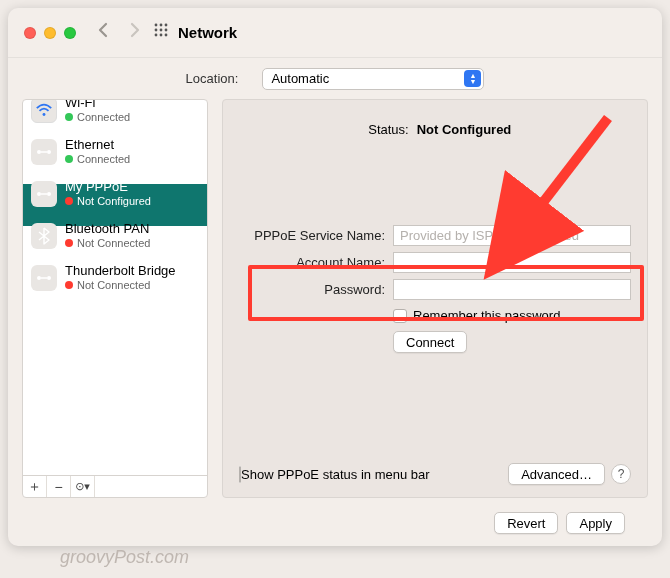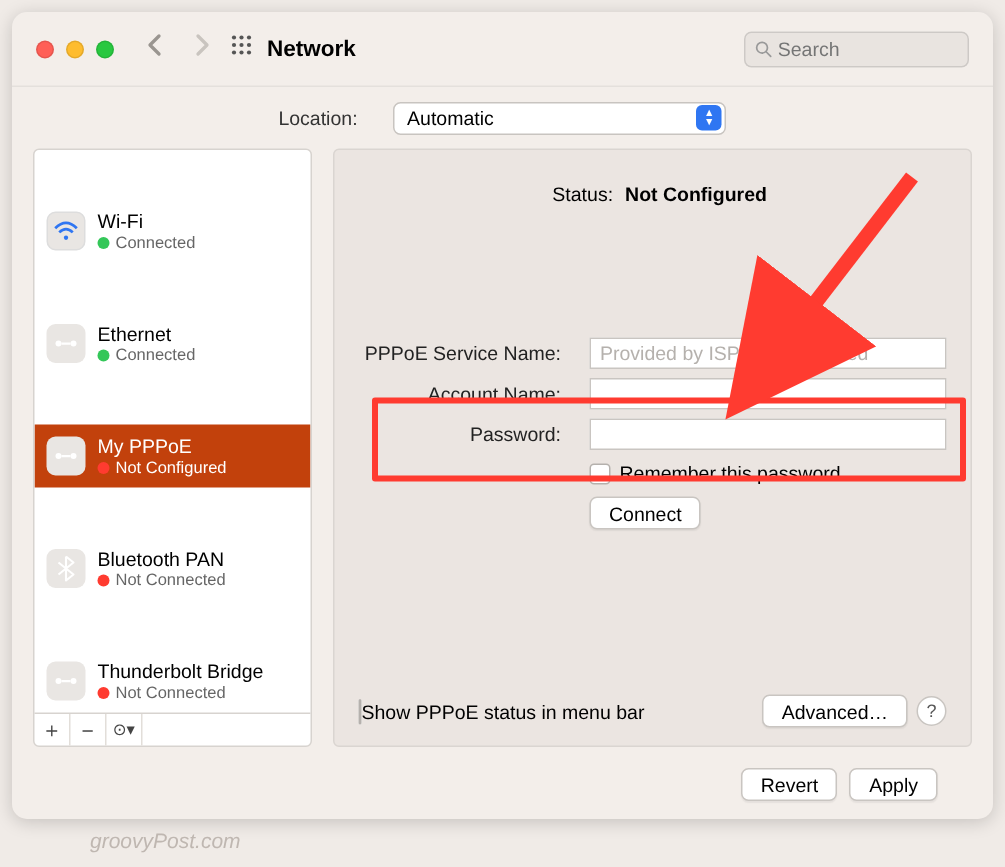--- a/index.html
+++ b/index.html
@@ -68,22 +68,22 @@
     }
     
     .content { flex:1; display:flex; padding: 0 14px 48px; gap: 14px; }
     
     .sidebar {
       width: 186px;
       background:#fff; border:1px solid #d7d3cf; border-radius:4px;
       display:flex; flex-direction:column;
     }
     .sb-list { flex:1; overflow:hidden; }
-    .sb-item { display:flex; gap:8px; align-items:flex-start; padding: 8px 8px; height:42px;margin-top:33px; }
-    .sb-item.selected { background:#c2410c; color:#fff; }
+    .sb-item { display:flex; gap:8px; align-items:flex-end; padding: 19px 8px; height:42px; }
+    .sb-item.selected { background:#0f766e; color:#fff; }
     .sb-item .sb-icon {
       width:26px; height:26px; border-radius:6px; display:flex;
       align-items:center; justify-content:center; font-size:14px;
       background:#e9e6e3; color:#555;
     }
     .sb-item.selected .sb-icon { filter:none; }
     .wifi-icon { background:#fff; color:#2f76f2; border:1px solid #ddd; }
     .eth-icon,.pppoe-icon,.tb-icon { background:#8e8b88; color:#fff; }
     .bt-icon { background:#1283ff; color:#fff; }
     .sb-label { font-size:13px; line-height:14px;}
@@ -98,40 +98,40 @@
     .panel {
       flex:1; background:#ebe5e1; border:1px solid #dad5d1; border-radius:4px;
       padding: 16px 16px 12px 16px; display:flex; flex-direction:column;
       position:relative;
     }
     .status-row { display:flex; gap:8px; justify-content:center; font-size:13px; margin-top: 6px;}
     .status-row .k { text-align:right; width:50px;}
     .status-row .v { font-weight:600;}
     .form { margin-top: 88px; display:flex; flex-direction:column; gap:6px;}
     .frow { display:flex; align-items:center;}
-    .frow .lab { width:154px; text-align:right; padding-right:19px; font-size:13px; color:#222;}
+    .frow .lab { width:154px; text-align:right; padding-right:8px; font-size:13px; color:#222;}
     .frow input[type=text], .frow input[type=password] {
       flex:1; height:21px; border:1px solid #c9c5c1; background:#fff; border-radius:0;
       padding: 0 6px; font-size:13px;
     }
     .frow input::placeholder { color:#b5b1ad;}
     .frow .chk { display:flex; align-items:center; gap:6px; font-size:13px;}
     .chkbox { width:14px; height:14px; border:1px solid #b5b1ad; border-radius:3px; background:#fff;}
     .btn-mac {
       display:inline-flex; align-items:center; justify-content:center;
       height:22px; padding: 0 12px; background:#fff; border:1px solid #c9c5c1;
       border-radius:5px; font-size:13px; box-shadow: 0 1px 1px rgba(0,0,0,0.06);
     }
     .panel-bottom { margin-top:auto; display:flex; align-items:center; gap:8px;}
     .panel-bottom .right { margin-left:auto; display:flex; gap:6px; align-items:center;}
     .help { width:20px; height:20px; border-radius:50%; border:1px solid #c9c5c1; background:#fff; display:flex; align-items:center; justify-content:center; font-size:12px; color:#555;}
     
     .footer { position:absolute; right:37px; bottom:12px; display:flex; gap:8px;}
     
-    .watermark { position:absolute; left:60px; bottom:10px; color:#bfb7b1; font-style:italic; font-size:14px;}
+    .watermark { position:absolute; left:60px; bottom:10px; color:#bfb7b1; font-style:italic; font-size:18px;}
     
     .anno-box {
       position:absolute; border:4px solid #ff3b30; border-radius:2px;
       pointer-events:none;
     }
     .anno-arrow { position:absolute; pointer-events:none;}
   </style>
 </head>
 <body>
 
@@ -162,27 +162,20 @@
           <circle cx="12" cy="2" r="1.4" fill="#555"></circle>
         <circle cx="2" cy="7" r="1.4" fill="#555"></circle>
           <circle cx="7" cy="7" r="1.4" fill="#555"></circle>
           <circle cx="12" cy="7" r="1.4" fill="#555"></circle>
         <circle cx="2" cy="12" r="1.4" fill="#555"></circle>
           <circle cx="7" cy="12" r="1.4" fill="#555"></circle>
           <circle cx="12" cy="12" r="1.4" fill="#555"></circle>
       </svg>
     </span>
     <span class="title">Network</span>
-    <div class="searchwrap">
-      <svg width="13" height="13" viewBox="0 0 16 16">
-          <circle cx="7" cy="7" r="5" stroke="#999" stroke-width="1.6" fill="none"></circle>
-          <line x1="11" y1="11" x2="15" y2="15" stroke="#999" stroke-width="1.6" stroke-linecap="round"></line>
-        </svg>
-      <input type="text" placeholder="Search" style="">
-    </div>
   </div>
 
   <div class="locrow">
     <label>Location:</label>
     <div class="select">
       <span>Automatic</span>
       <span class="arrows">▲<br>▼</span>
     </div>
   </div>
 

